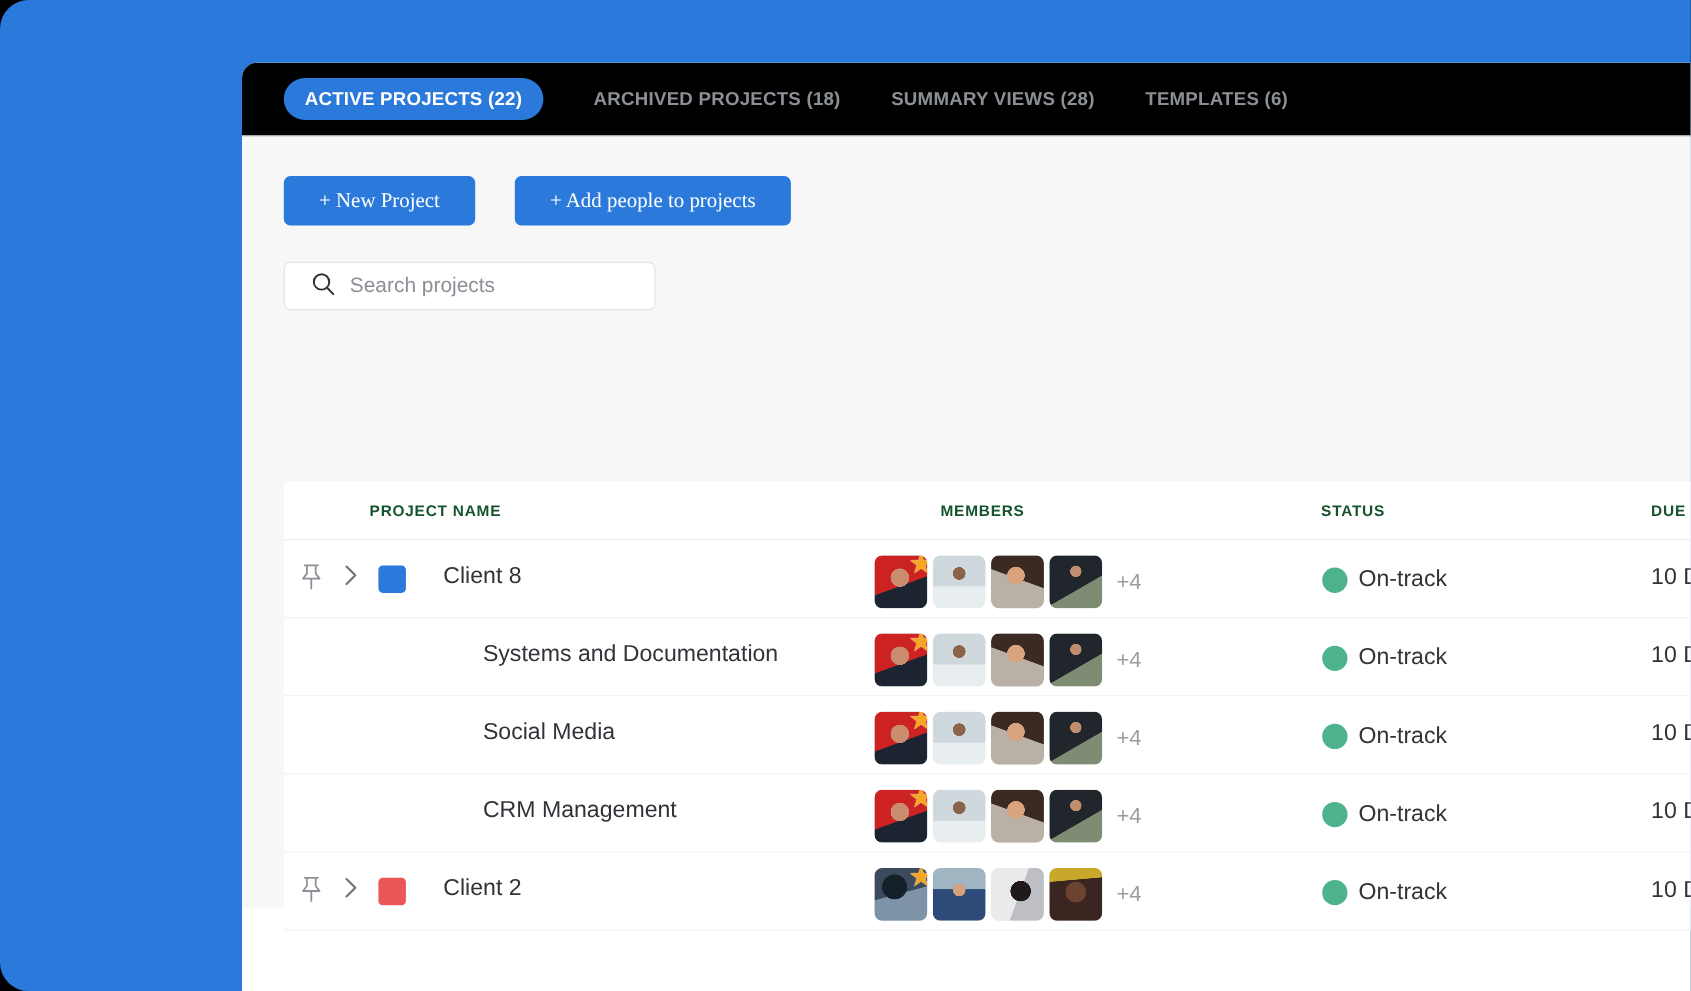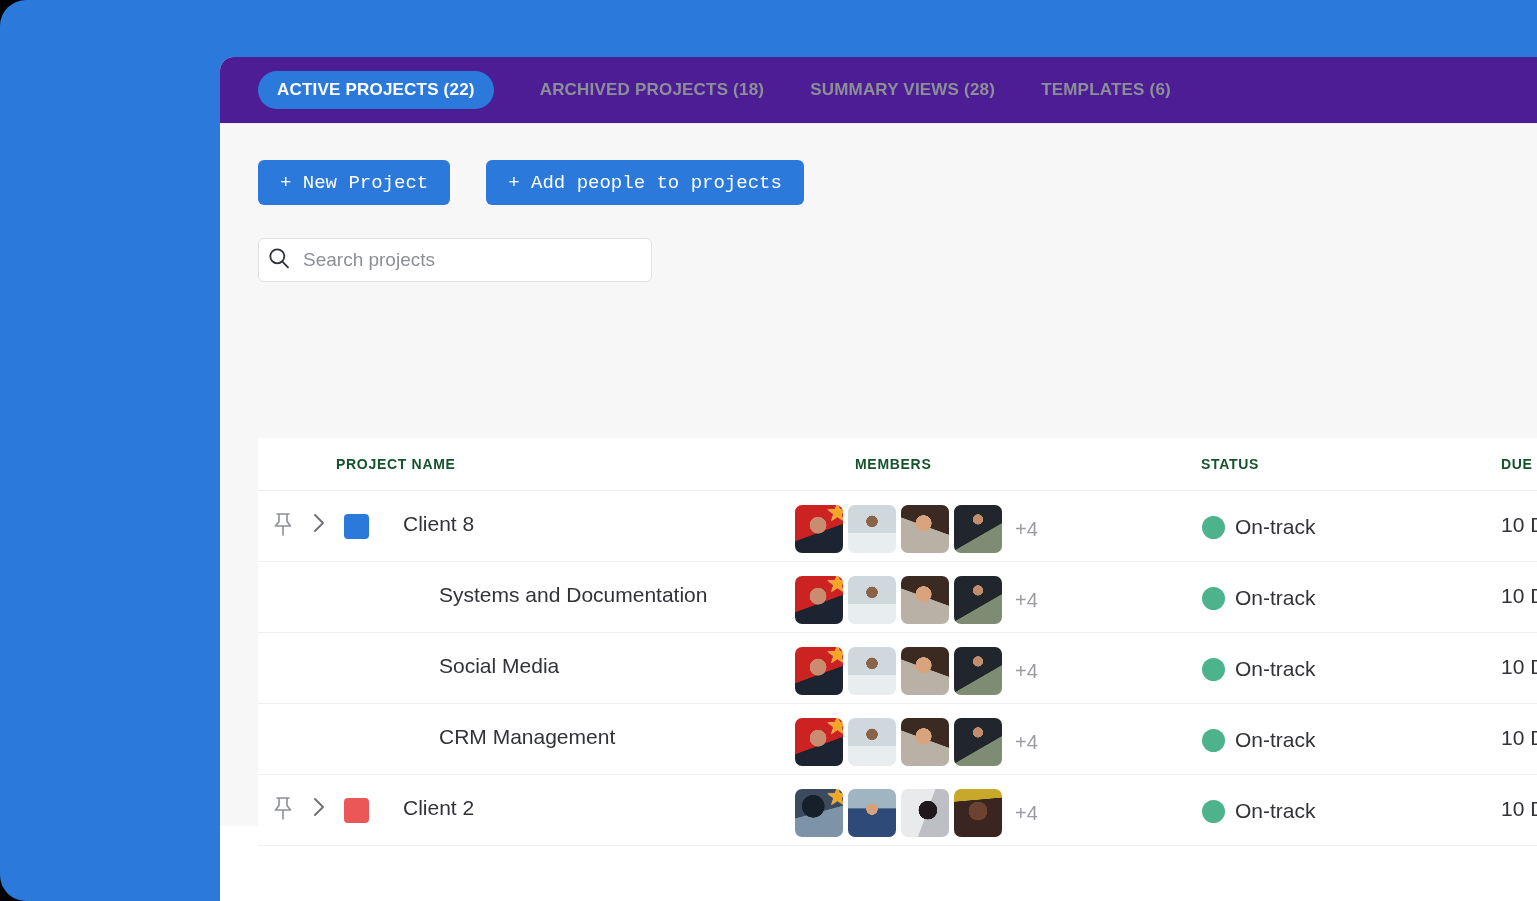--- a/index.html
+++ b/index.html
@@ -71,21 +71,21 @@
   #cut-button {
     width: 10px; height: 45px;
     margin-left: 22px;
     background: #2B79DB;
     border-radius: 6px 0 0 6px;
   }
 
   
   #tabbar {
     height: 67px;
-    background: #4c1d95;
+    background: #000000;
     display: flex;
     align-items: center;
     padding-left: 38px;
     gap: 46px;
     border-bottom: 1px solid #EDEDEF;
   }
   .tab {
     font-size: 17px;
     font-weight: bold;
     color: #8C9096;
@@ -110,36 +110,36 @@
   #actions {
     display: flex;
     gap: 36px;
     padding: 36px 0 0 38px;
   }
   .btn-primary {
     background: #2B79DB;
     color: #fff;
     border: none;
     border-radius: 6px;
-    font-family: Liberation Mono, monospace;
+    font-family: Liberation Serif, serif;
     font-size: 19px;
     height: 45px;
-    padding: 0 22px;
+    padding: 0 32px;
     cursor: pointer;
     white-space: nowrap;
   }
   #project-search {
     margin: 33px 0 0 38px;
-    width: 394px; height: 44px;
+    width: 338px; height: 44px;
     background: #ffffff;
     border: 1px solid #E2E3E6;
     border-radius: 6px;
     display: flex; align-items: center;
     gap: 13px;
-    padding-left: 9px;
+    padding-left: 24px;
   }
   #project-search .ph {
     font-size: 19px;
     color: #8C9096;
   }
 
   
   #table {
     position: absolute;
     left: 38px; top: 314px;

